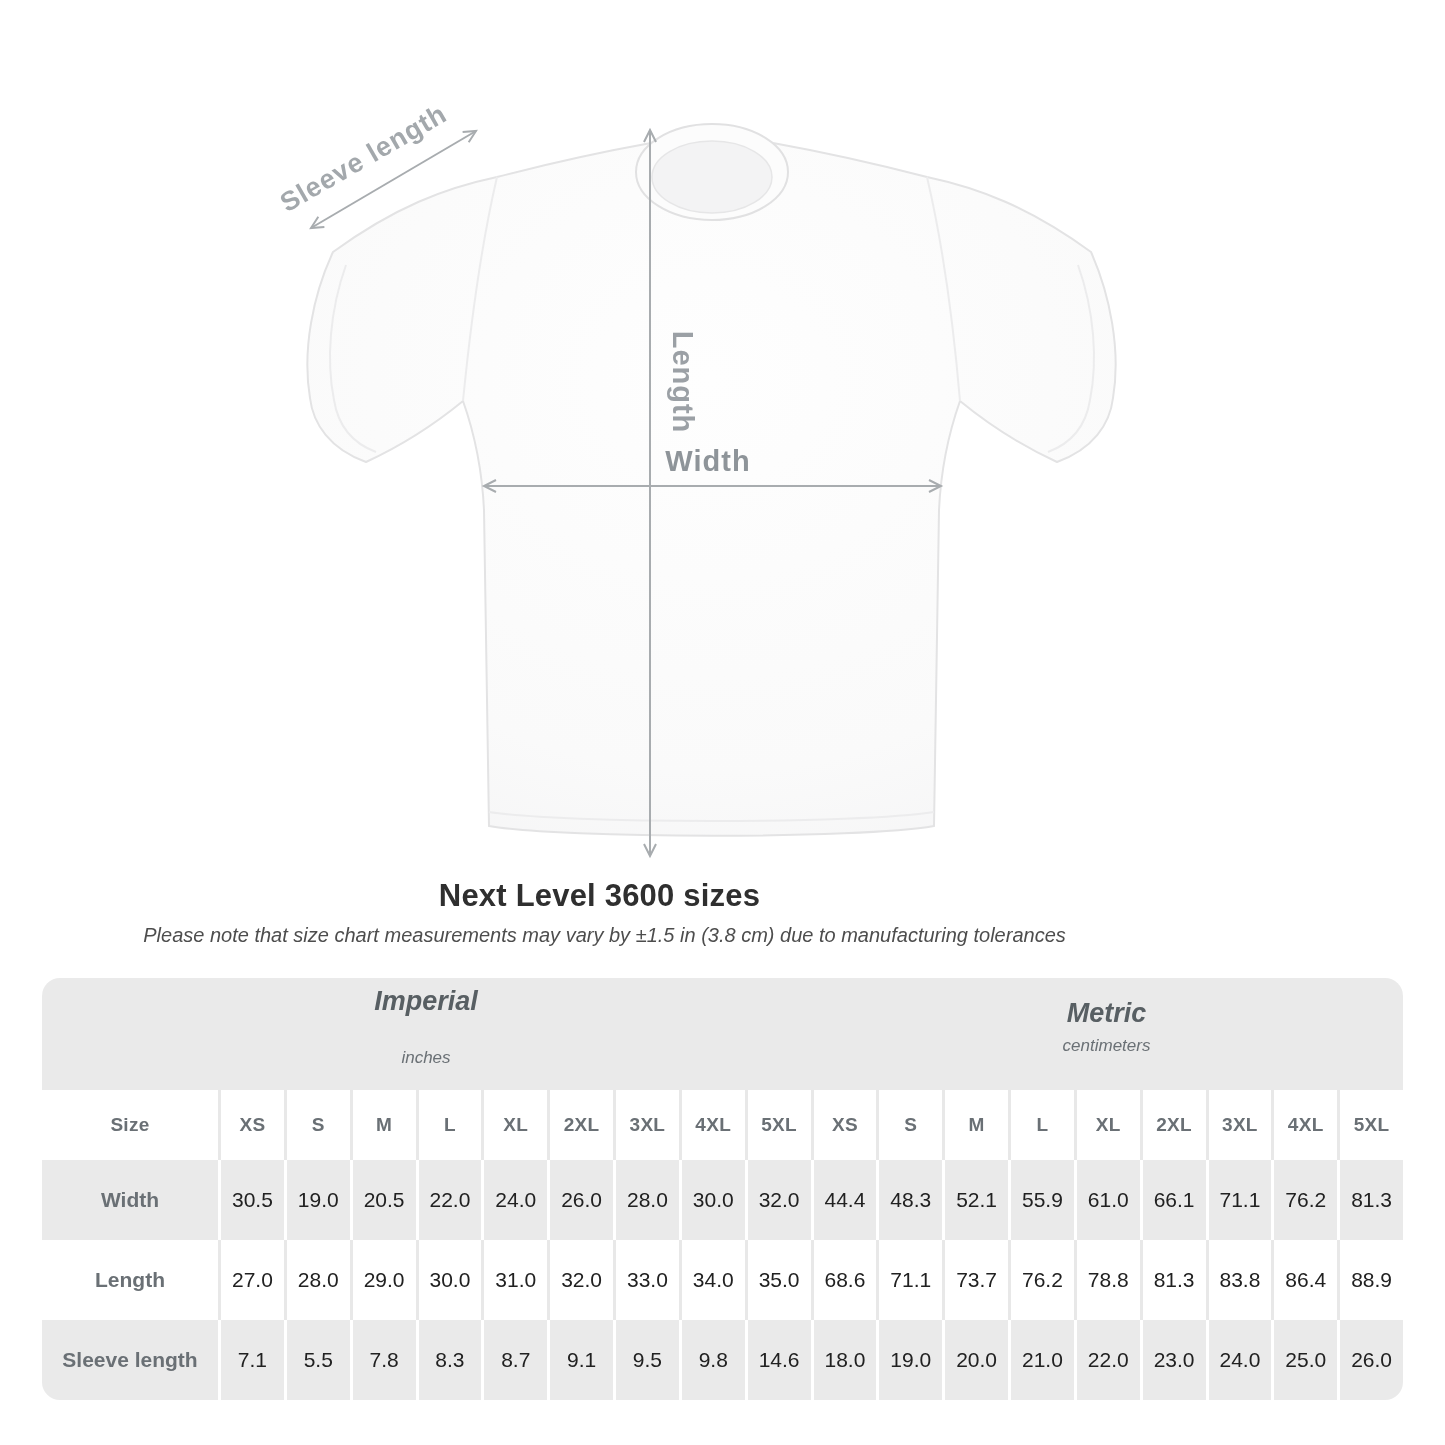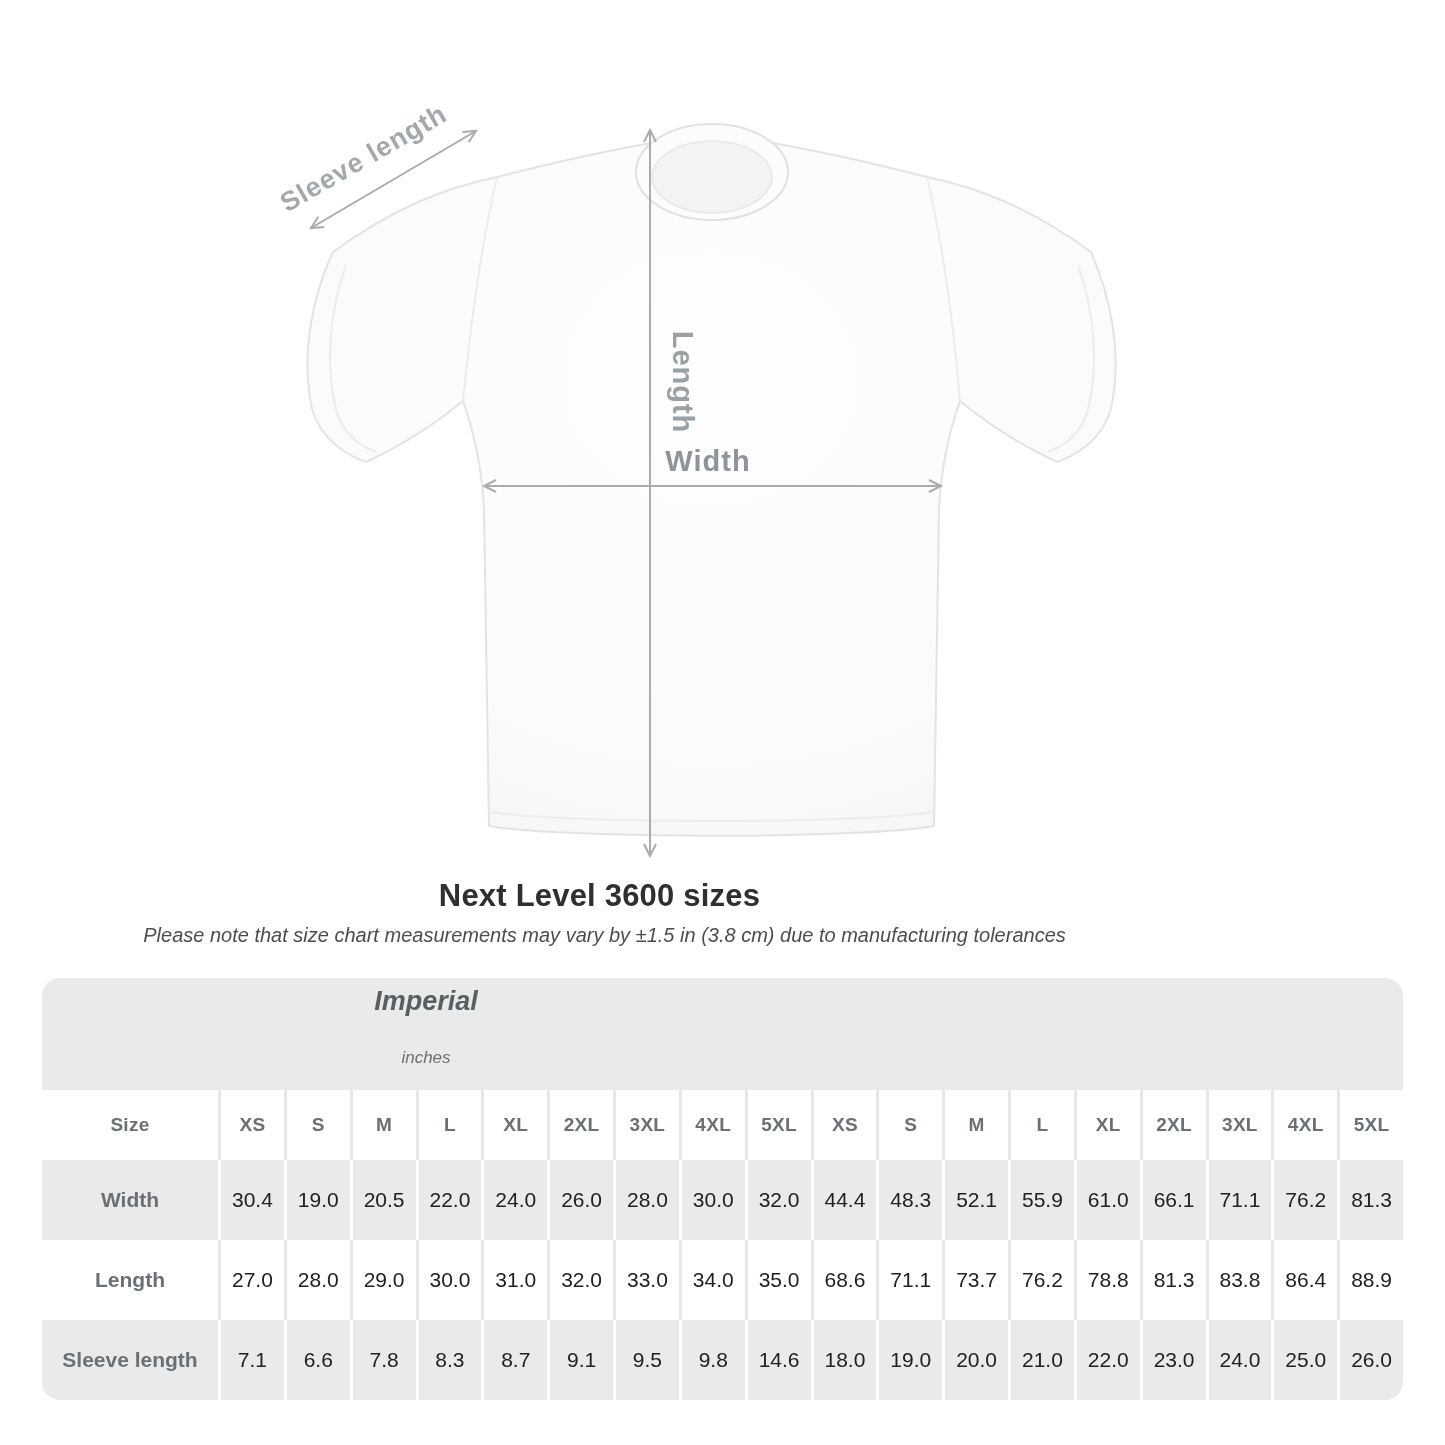--- a/index.html
+++ b/index.html
@@ -120,20 +120,24 @@
     <h1>Next Level 3600 sizes</h1>
     <p class="subtitle">Please note that size chart measurements may vary by ±1.5 in (3.8 cm) due to manufacturing tolerances</p>
   </div>
 
   <div class="size-table">
 
     <div class="band">
       <div class="band-section imperial">
         <div class="band-title">Imperial</div>
         <div class="band-unit">inches</div>
+      </div>
+      <div class="band-section metric">
+        <div class="band-title">Metric</div>
+        <div class="band-unit">centimeters</div>
       </div>
     </div>
 
     <div class="trow white size-head">
       <div class="cell label-cell">Size</div>
       <div class="cell">XS</div>
       <div class="cell">S</div>
       <div class="cell">M</div>
       <div class="cell">L</div>
       <div class="cell">XL</div>
@@ -147,21 +151,21 @@
       <div class="cell">L</div>
       <div class="cell">XL</div>
       <div class="cell">2XL</div>
       <div class="cell">3XL</div>
       <div class="cell">4XL</div>
       <div class="cell">5XL</div>
     </div>
 
     <div class="trow gray data-row">
       <div class="cell label-cell">Width</div>
-      <div class="cell">30.4</div>
+      <div class="cell">30.5</div>
       <div class="cell">19.0</div>
       <div class="cell">20.5</div>
       <div class="cell">22.0</div>
       <div class="cell">24.0</div>
       <div class="cell">26.0</div>
       <div class="cell">28.0</div>
       <div class="cell">30.0</div>
       <div class="cell">32.0</div>
       <div class="cell">44.4</div>
       <div class="cell">48.3</div>
@@ -192,21 +196,21 @@
       <div class="cell">78.8</div>
       <div class="cell">81.3</div>
       <div class="cell">83.8</div>
       <div class="cell">86.4</div>
       <div class="cell">88.9</div>
     </div>
 
     <div class="trow gray data-row">
       <div class="cell label-cell">Sleeve length</div>
       <div class="cell">7.1</div>
-      <div class="cell">6.6</div>
+      <div class="cell">5.5</div>
       <div class="cell">7.8</div>
       <div class="cell">8.3</div>
       <div class="cell">8.7</div>
       <div class="cell">9.1</div>
       <div class="cell">9.5</div>
       <div class="cell">9.8</div>
       <div class="cell">14.6</div>
       <div class="cell">18.0</div>
       <div class="cell">19.0</div>
       <div class="cell">20.0</div>

